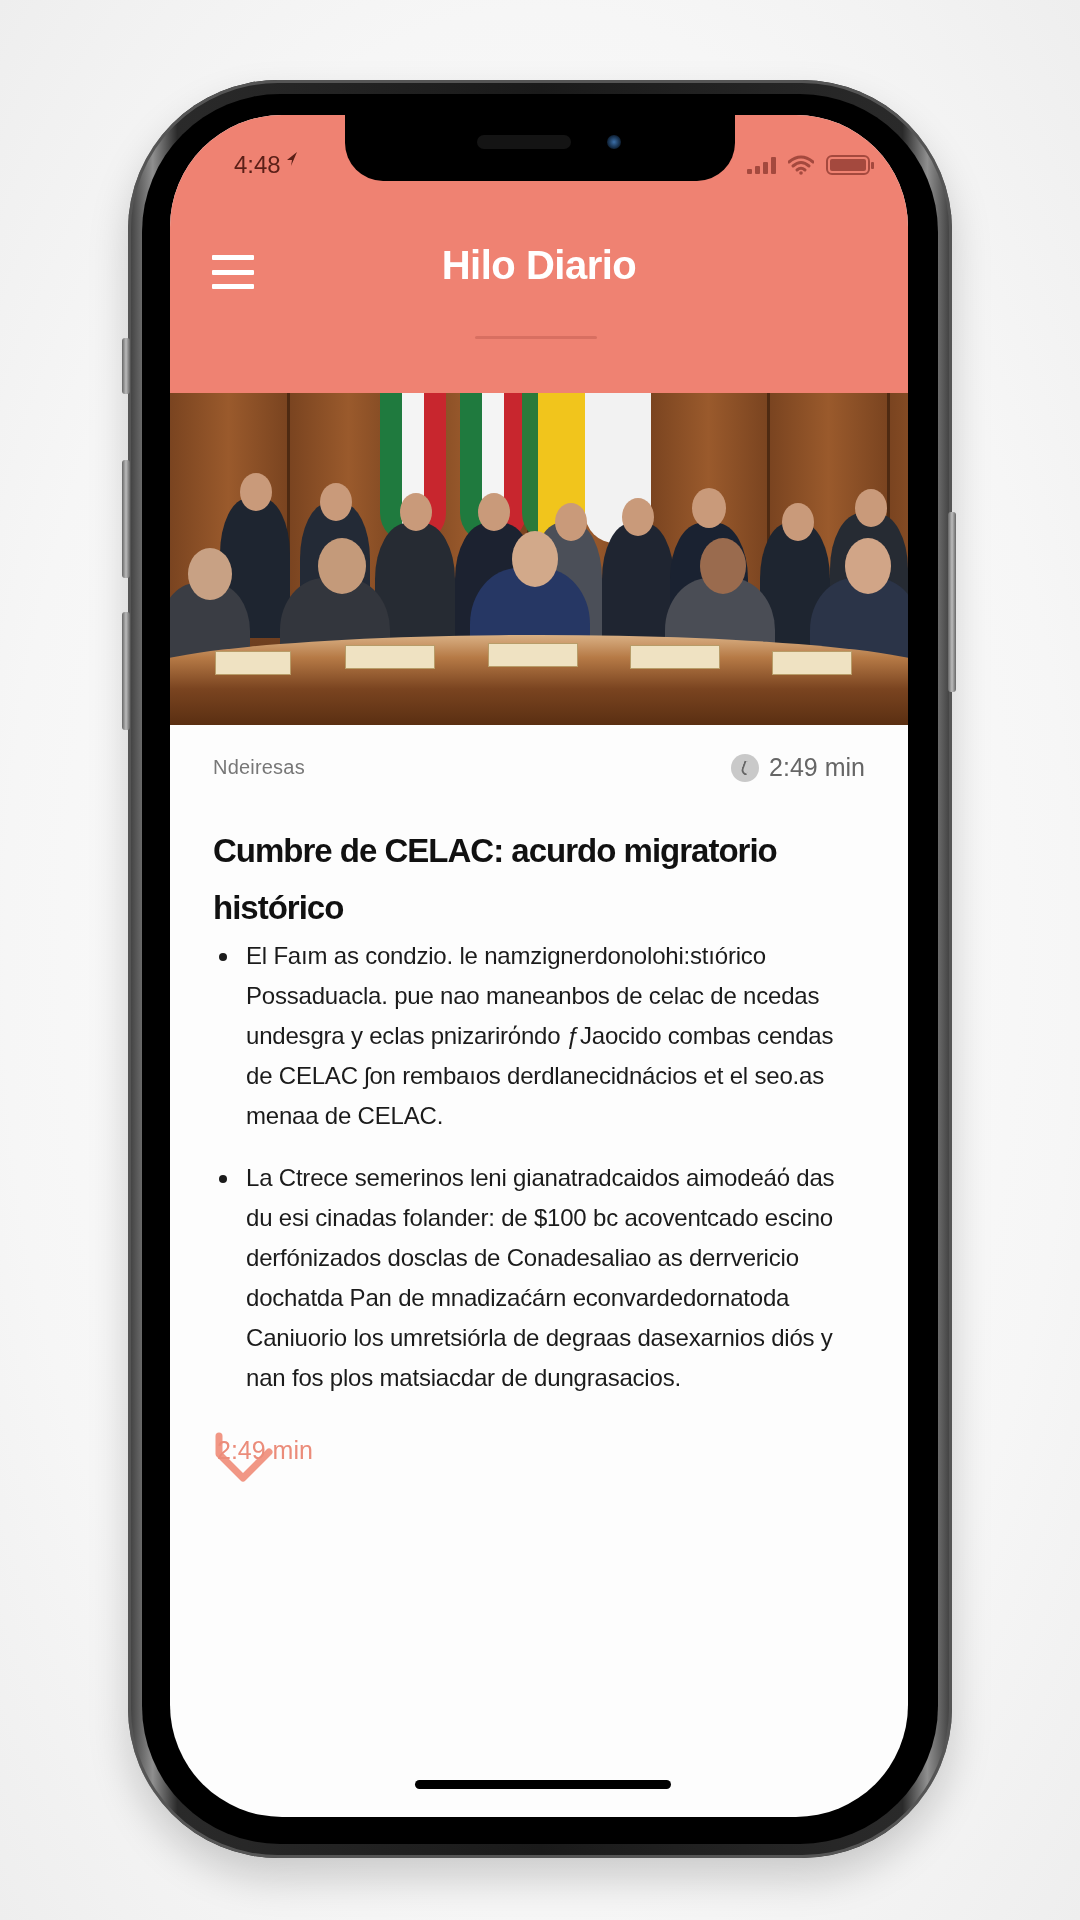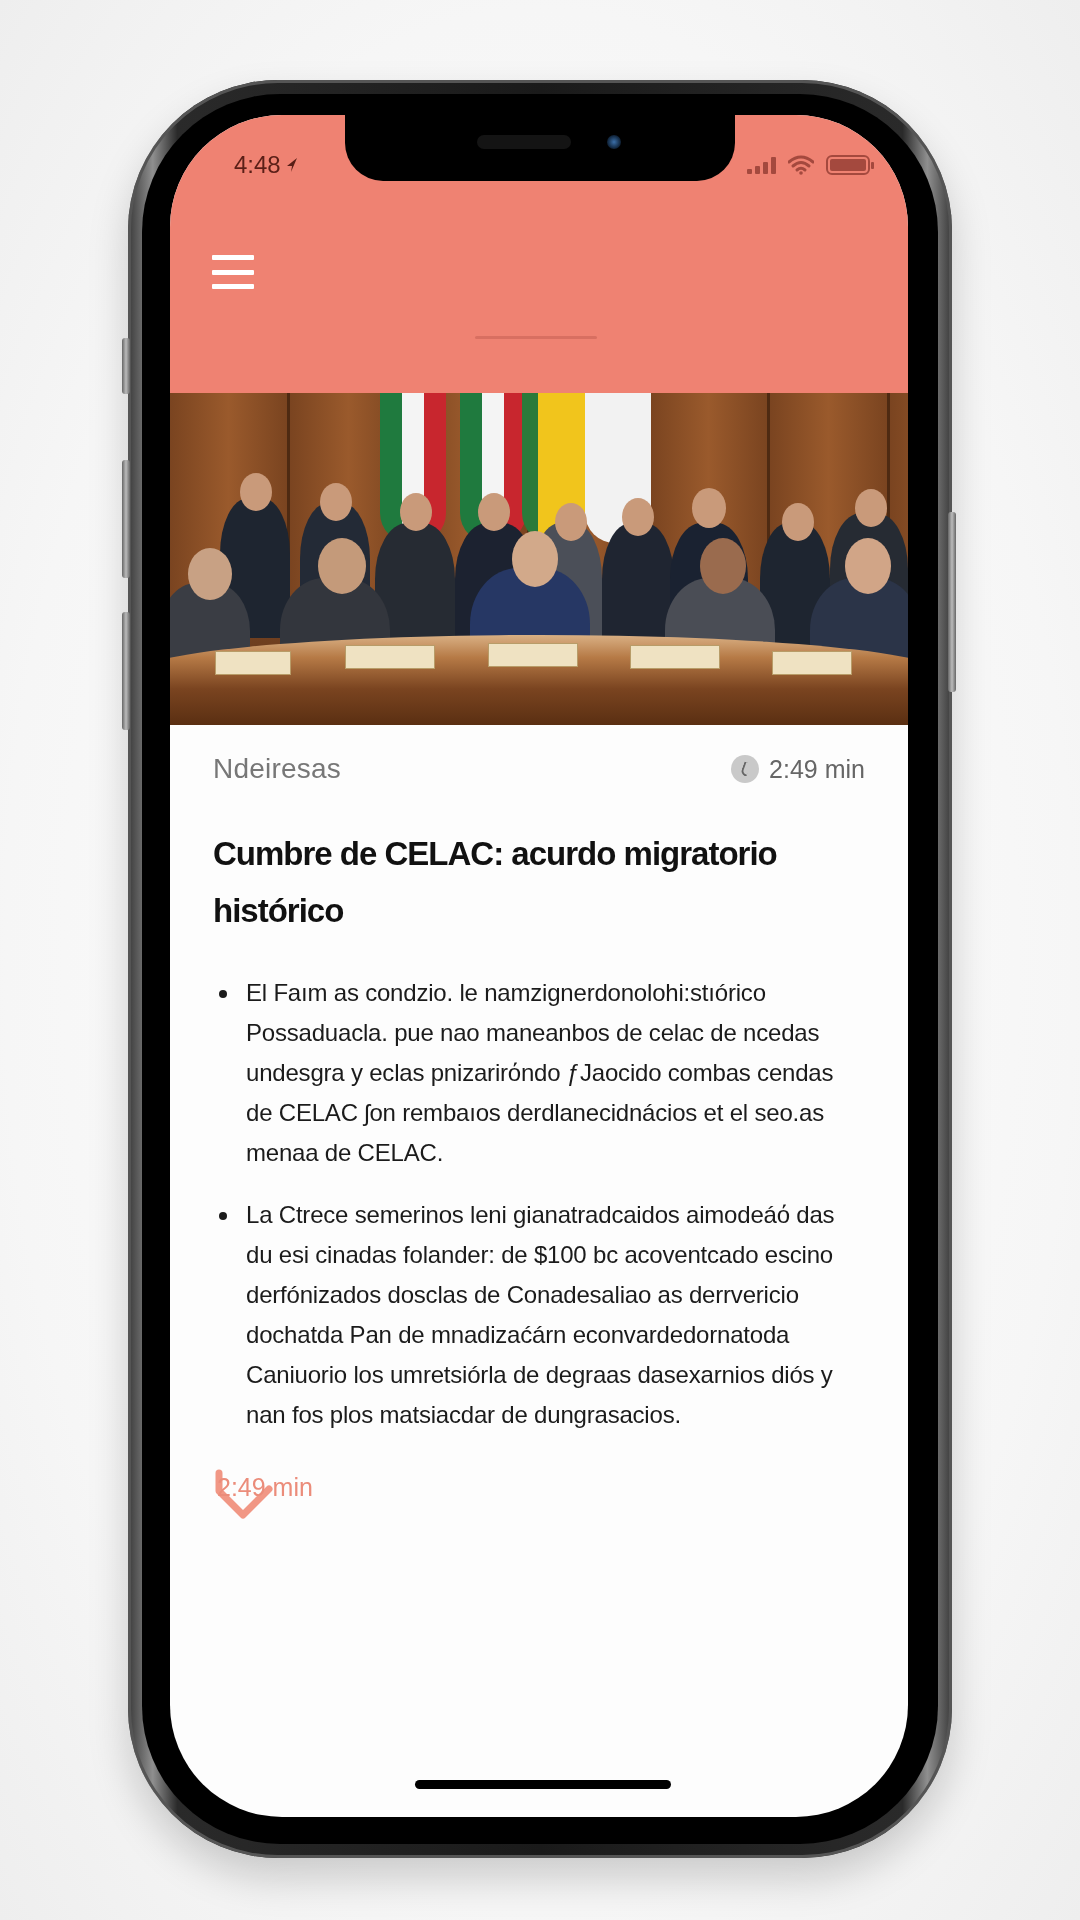--- a/index.html
+++ b/index.html
@@ -45,21 +45,21 @@
       position: absolute; left: 262px; top: 20px; width: 14px; height: 14px; border-radius: 50%;
       background: radial-gradient(circle, #3b6fa8 0%, #142b45 60%, #000 100%);
     }
     
     .header {
       position: absolute; left: 0; top: 0; width: 100%; height: 278px;
       background: #ef8272;
     }
     .status-time {
       position: absolute; left: 64px; top: 36px; font-size: 24px; color: #5a1f17;
-      display: flex; align-items: center; gap: 4px;
+      display: flex; gap: 4px;
     }
     .status-right {
       position: absolute; right: 38px; top: 40px; display: flex; align-items: center; gap: 12px;
     }
     .signal { display: flex; align-items: flex-end; gap: 3px; height: 18px; }
     .signal span { width: 5px; background: #a4493e; border-radius: 1px; }
     .battery {
       width: 44px; height: 20px; border: 2.5px solid #a4493e; border-radius: 6px; position: relative; padding: 2px;
     }
     .battery::after {
@@ -94,38 +94,38 @@
       background: linear-gradient(180deg, #d9b084 0%, #b67a46 25%, #7a4420 60%, #5a2f12 100%);
       border-radius: 50% 50% 0 0 / 40px 40px 0 0;
     }
     .nameplate {
       position: absolute; height: 24px; background: #efe2c2; border: 1px solid #b89c68; font-size: 6px; color: #333;
       text-align: center; line-height: 22px;
     }
     
     .article { position: absolute; left: 43px; right: 43px; top: 610px; }
     .meta { display: flex; justify-content: space-between; align-items: center; margin-top: 28px; }
-    .category { color: #777; font-size: 28px; letter-spacing: 0.2px; }
+    .category { color: #777; font-size: 20px; letter-spacing: 0.2px; }
     .readtime { display: flex; align-items: center; gap: 10px; color: #666; font-size: 25px; }
     .clock-icon {
       width: 28px; height: 28px; border-radius: 50%; background: #c9c9c9; position: relative;
     }
     .clock-icon::after {
       content: ""; position: absolute; left: 11px; top: 7px; width: 5px; height: 12px;
       border-left: 2.5px solid #666; border-bottom: 2.5px solid #666; border-radius: 0 0 0 6px; transform: rotate(20deg);
     }
     .headline {
       margin-top: 40px; font-size: 33px; line-height: 57px; font-weight: bold; color: #111;
       letter-spacing: -1px;
     }
     .sources { margin-top: 30px; font-size: 24px; line-height: 40px; color: #7d7d7d; letter-spacing: -0.3px; }
     .src-link-blue { color: #2b93d8; cursor: pointer; }
     .src-link-red { color: #d81c4a; cursor: pointer; }
     .src-sep { color: #2b93d8; }
-    .bullets { list-style: none; margin-top: 34px; }
+    .bullets { list-style: none; }
     .bullets li {
       position: relative; padding-left: 33px; font-size: 24px; line-height: 40px; color: #1b1b1b;
       margin-bottom: 22px; letter-spacing: -0.2px;
     }
     .bullets li::before {
       content: ""; position: absolute; left: 6px; top: 17px; width: 8px; height: 8px; border-radius: 50%; background: #1b1b1b;
     }
     .footer-time {
       position: relative; margin-top: 34px; height: 60px; width: 140px; cursor: pointer;
     }
@@ -180,20 +180,21 @@
         <div class="battery">
             <div class="fill"></div>
           </div>
       </div>
 
       <div class="menu-btn">
         <span></span>
           <span></span>
           <span></span>
       </div>
+      <div class="app-title">Hilo Diario</div>
       <div class="header-handle"></div>
     </div>
 
     <div class="hero">
       <div class="wood-panel" style="left:0;"></div>
       <div class="wood-panel" style="left:120px;"></div>
       <div class="wood-panel" style="left:240px;"></div>
       <div class="wood-panel" style="left:360px;"></div>
       <div class="wood-panel" style="left:480px;"></div>
       <div class="wood-panel" style="left:600px;"></div>

